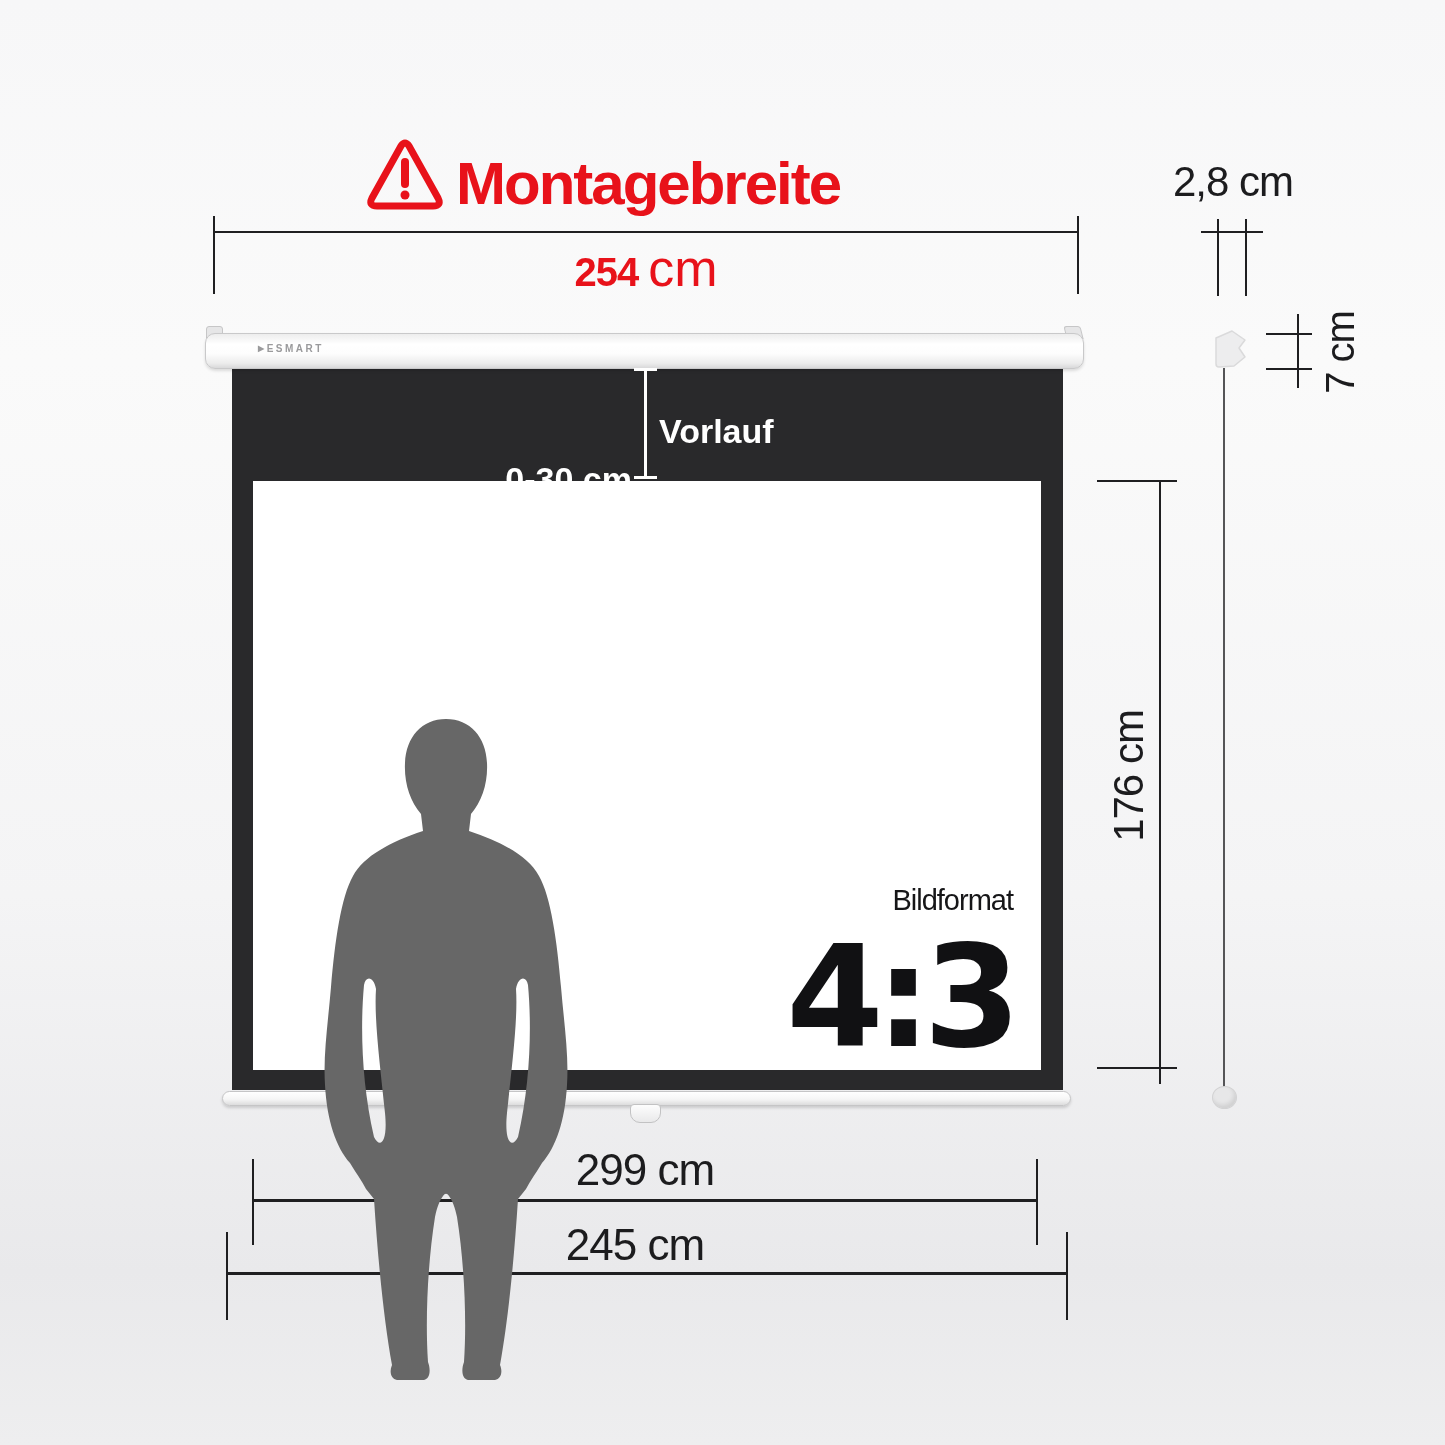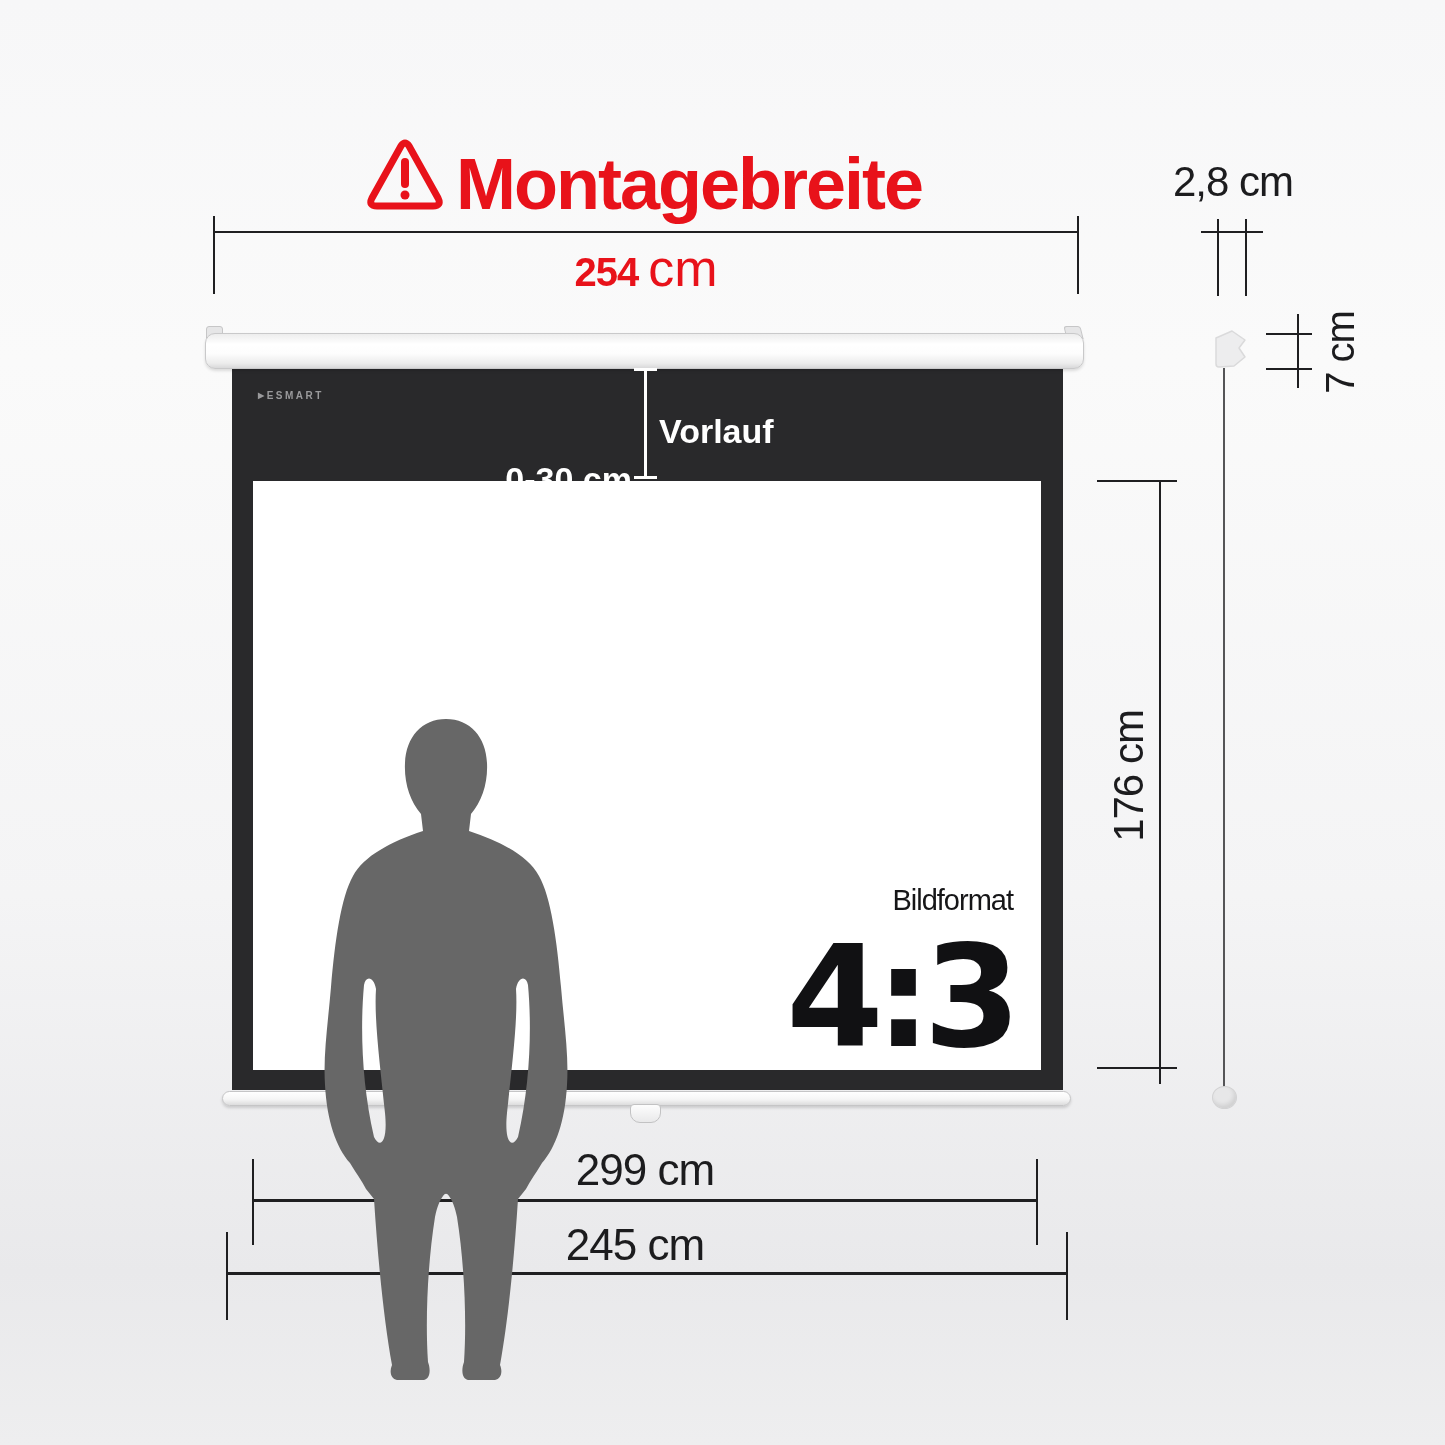--- a/index.html
+++ b/index.html
@@ -9,21 +9,21 @@
     background:linear-gradient(180deg,#f7f7f8 0%,#fafafa 25%,#f4f4f5 62%,#e9e9eb 88%,#eeeeef 100%);
     position:relative;
   }
   .abs{position:absolute;}
   
   .dline{background:#1f1f21;}
   .dtext{color:#1c1c1e;font-size:44px;font-weight:500;letter-spacing:-1px;white-space:nowrap;}
   .vwrap{display:flex;align-items:center;justify-content:center;}
   .vrot{transform:rotate(-90deg);white-space:nowrap;}
   
-  .red-title{color:#e8121a;font-weight:700;font-size:72px;letter-spacing:-2px;white-space:nowrap;line-height:76px;margin-top:8px;}
+  .red-title{color:#e8121a;font-weight:700;font-size:60px;letter-spacing:-2px;white-space:nowrap;line-height:76px;margin-top:8px;}
   .red-value{color:#e8121a;white-space:nowrap;text-align:center;}
   .red-value .num{font-size:40px;font-weight:700;letter-spacing:-1px;}
   .red-value .unit{font-size:52px;font-weight:400;margin-left:10px;}
   
   .housing{
     background:linear-gradient(180deg,#ededed 0%,#ffffff 30%,#fdfdfd 58%,#ececec 86%,#d9d9da 100%);
     border:1px solid #c9c9ca;border-radius:10px;
     box-shadow:0 2px 3px rgba(0,0,0,0.12);
   }
   .bracket{background:#e6e6e7;border:1px solid #c6c6c7;border-radius:3px 3px 0 0;}
@@ -91,21 +91,21 @@
 <div class="abs dline" style="left:1097px;top:1067px;width:80px;height:2px;"></div>
 <div class="abs vwrap" style="left:1089px;top:696px;width:80px;height:160px;">
   <span class="dtext vrot" style="font-size:42px;">176 cm</span>
 </div>
 
 <div class="abs bracket" style="left:206px;top:326px;width:15px;height:11px;"></div>
 <div class="abs bracket" style="left:1065px;top:326px;width:15px;height:11px;transform:skewX(14deg);"></div>
 <div class="abs curtain" style="left:232px;top:366px;width:831px;height:724px;"></div>
 <div class="abs screen-white" style="left:253px;top:481px;width:788px;height:589px;"></div>
 <div class="abs housing" style="left:205px;top:333px;width:877px;height:34px;"></div>
-<div class="abs logo" style="left:258px;top:343px;margin-top:47px;">
+<div class="abs logo" style="left:258px;top:343px;">
   <span style="font-size:8px;vertical-align:1px;">▶</span><span>ESMART</span>
 </div>
 
 <div class="abs vorlauf-line" style="left:644px;top:368px;width:3px;height:111px;"></div>
 <div class="abs vorlauf-line" style="left:634px;top:368px;width:23px;height:3px;"></div>
 <div class="abs vorlauf-line" style="left:634px;top:476px;width:23px;height:3px;"></div>
 <div class="abs vorlauf-text" style="left:380px;top:412px;width:252px;text-align:right;font-weight:700;margin-top:48px;">0-30 cm</div>
 <div class="abs vorlauf-text" style="left:659px;top:412px;font-weight:700;">Vorlauf</div>
 
 <div class="abs bildformat-label" style="left:763px;top:884px;width:250px;">Bildformat</div>

